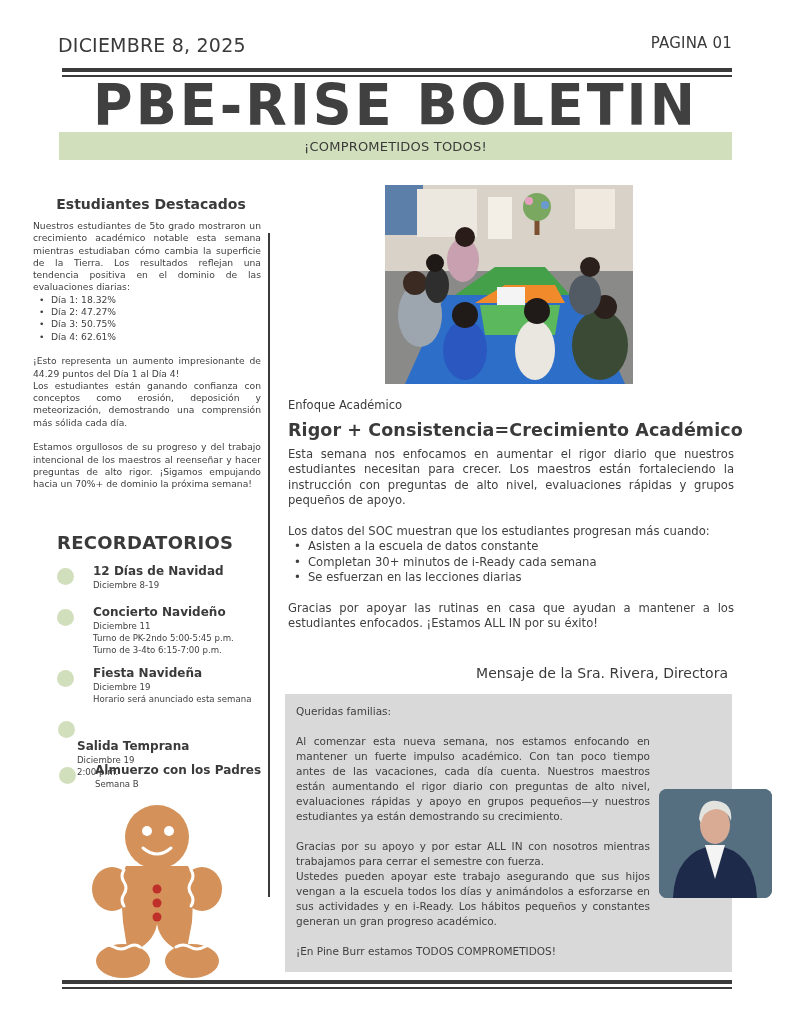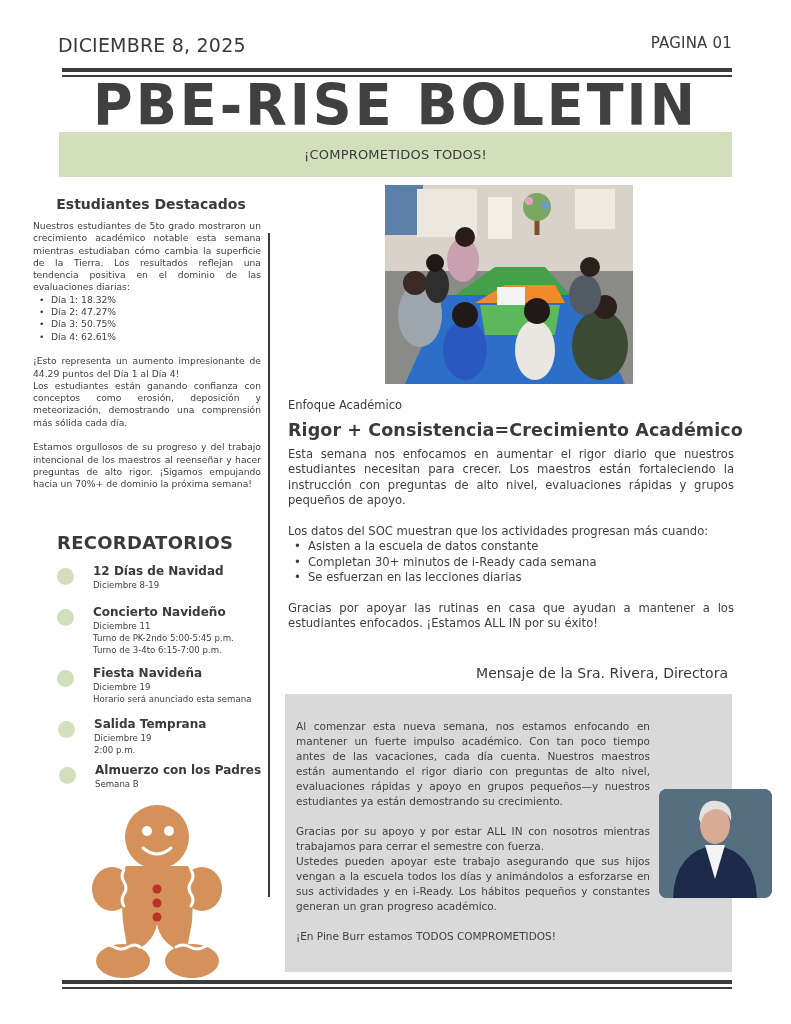--- a/index.html
+++ b/index.html
@@ -11,21 +11,21 @@
   
   .hdr-date { left: 58px; top: 34px; font-size: 19px; letter-spacing: 0.2px; color: #3a3a3a; text-align: right; }
   .hdr-page { right: 59px; top: 34px; font-size: 15px; letter-spacing: 0.2px; color: #3a3a3a; }
 
   .rule-thick { height: 4px; background: #3b3b3b; }
   .rule-thin { height: 2px; background: #3b3b3b; }
 
   .masthead { left: 0; width: 791px; top: 76px; text-align: center; font-family: "DejaVu Sans", sans-serif;
     font-weight: bold; font-size: 54px; letter-spacing: 3px; color: #404040; line-height: 60px; transform: scaleY(1.05); }
 
-  .banner { left: 59px; top: 132px; width: 673px; height: 45px; background: #d2dfbc;
+  .banner { left: 59px; top: 132px; width: 673px; height: 28px; background: #d2dfbc;
     display: flex; align-items: center; justify-content: center; font-size: 13px; color: #3a3a3a; letter-spacing: 0.2px; }
 
   
   .section-h { font-weight: bold; color: #3a3a3a; }
   .stu-title { left: 33px; width: 236px; top: 196px; text-align: center; font-size: 14px; }
   .stu-text { left: 33px; width: 228px; top: 220px; font-size: 9.2px; line-height: 12.3px; text-align: justify; color: #3f3f3f; }
   .stu-text p { margin: 0; }
   .stu-text ul { list-style: none; padding-left: 6px; }
   .stu-text li { position: relative; padding-left: 12px; text-align: left; }
   .stu-text li::before { content: "•"; position: absolute; left: 0; top: 0; }
@@ -117,21 +117,21 @@
 
 <div class="abs rec-item" style="top:665px;">
   <div class="rec-dot"></div>
   <div class="rec-body">
     <div class="rec-name">Fiesta Navideña</div>
     <div class="rec-detail">Diciembre 19</div>
     <div class="rec-detail">Horario será anunciado esta semana</div>
   </div>
 </div>
 
-<div class="abs rec-item" style="top:716px; left:58px;">
+<div class="abs rec-item" style="top:716px; left:58px;flex-direction:column;">
   <div class="rec-dot"></div>
   <div class="rec-body">
     <div class="rec-name">Salida Temprana</div>
     <div class="rec-detail">Diciembre 19</div>
     <div class="rec-detail">2:00 p.m.</div>
   </div>
 </div>
 
 <div class="abs rec-item" style="top:762px; left:59px;">
   <div class="rec-dot"></div>
@@ -196,33 +196,34 @@
     <ellipse cx="52" cy="100" rx="12" ry="18" fill="#2e2e2e"></ellipse>
     <circle cx="50" cy="78" r="9" fill="#1e1816"></circle>
   </svg>
 </div>
 
 <div class="abs focus-kicker">Enfoque Académico</div>
 <div class="abs focus-title">Rigor + Consistencia=Crecimiento Académico</div>
 <div class="abs focus-text">
   <p>Esta semana nos enfocamos en aumentar el rigor diario que nuestros estudiantes necesitan para crecer. Los maestros están fortaleciendo la instrucción con preguntas de alto nivel, evaluaciones rápidas y grupos pequeños de apoyo.</p>
   <div class="gap2"></div>
-  <p>Los datos del SOC muestran que los actividades progresan más cuando:</p>
+  <p>Los datos del SOC muestran que los estudiantes progresan más cuando:</p>
   <ul>
     <li>Asisten a la escuela de datos constante</li>
     <li>Completan 30+ minutos de i-Ready cada semana</li>
     <li>Se esfuerzan en las lecciones diarias</li>
   </ul>
   <div class="gap2"></div>
   <p>Gracias por apoyar las rutinas en casa que ayudan a mantener a los estudiantes enfocados. ¡Estamos ALL IN por su éxito!</p>
 </div>
 
 <div class="abs msg-title">Mensaje de la Sra. Rivera, Directora</div>
 <div class="abs msg-box"></div>
 <div class="abs msg-text">
+  <p>Queridas familias:</p>
   <div class="gap3"></div>
   <p>Al comenzar esta nueva semana, nos estamos enfocando en mantener un fuerte impulso académico. Con tan poco tiempo antes de las vacaciones, cada día cuenta. Nuestros maestros están aumentando el rigor diario con preguntas de alto nivel, evaluaciones rápidas y apoyo en grupos pequeños—y nuestros estudiantes ya están demostrando su crecimiento.</p>
   <div class="gap3"></div>
   <p>Gracias por su apoyo y por estar ALL IN con nosotros mientras trabajamos para cerrar el semestre con fuerza.</p>
   <p>Ustedes pueden apoyar este trabajo asegurando que sus hijos vengan a la escuela todos los días y animándolos a esforzarse en sus actividades y en i-Ready. Los hábitos pequeños y constantes generan un gran progreso académico.</p>
   <div class="gap3"></div>
   <p>¡En Pine Burr estamos TODOS COMPROMETIDOS!</p>
 </div>
 
 <div class="abs portrait">

